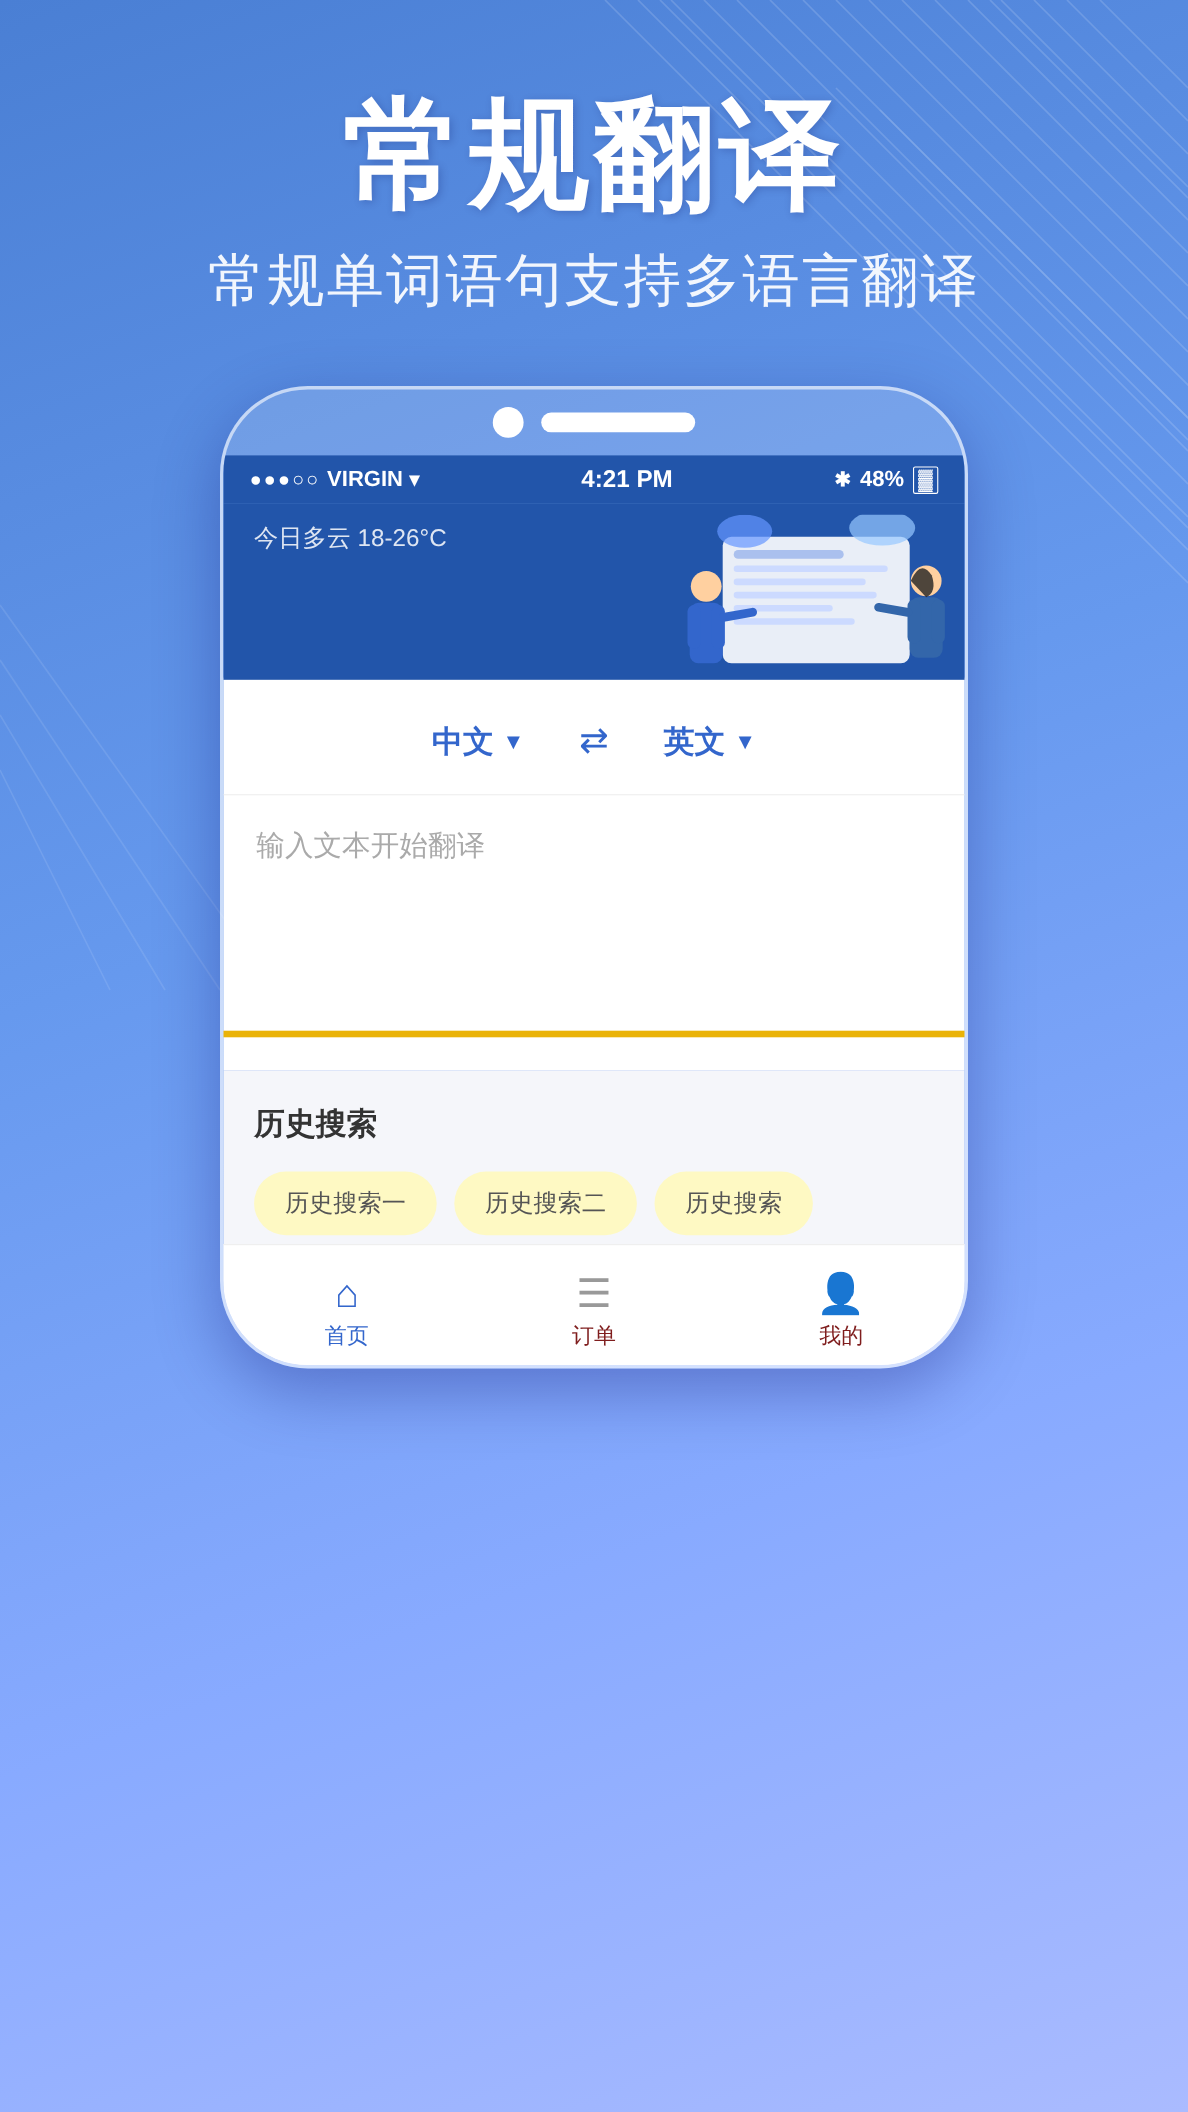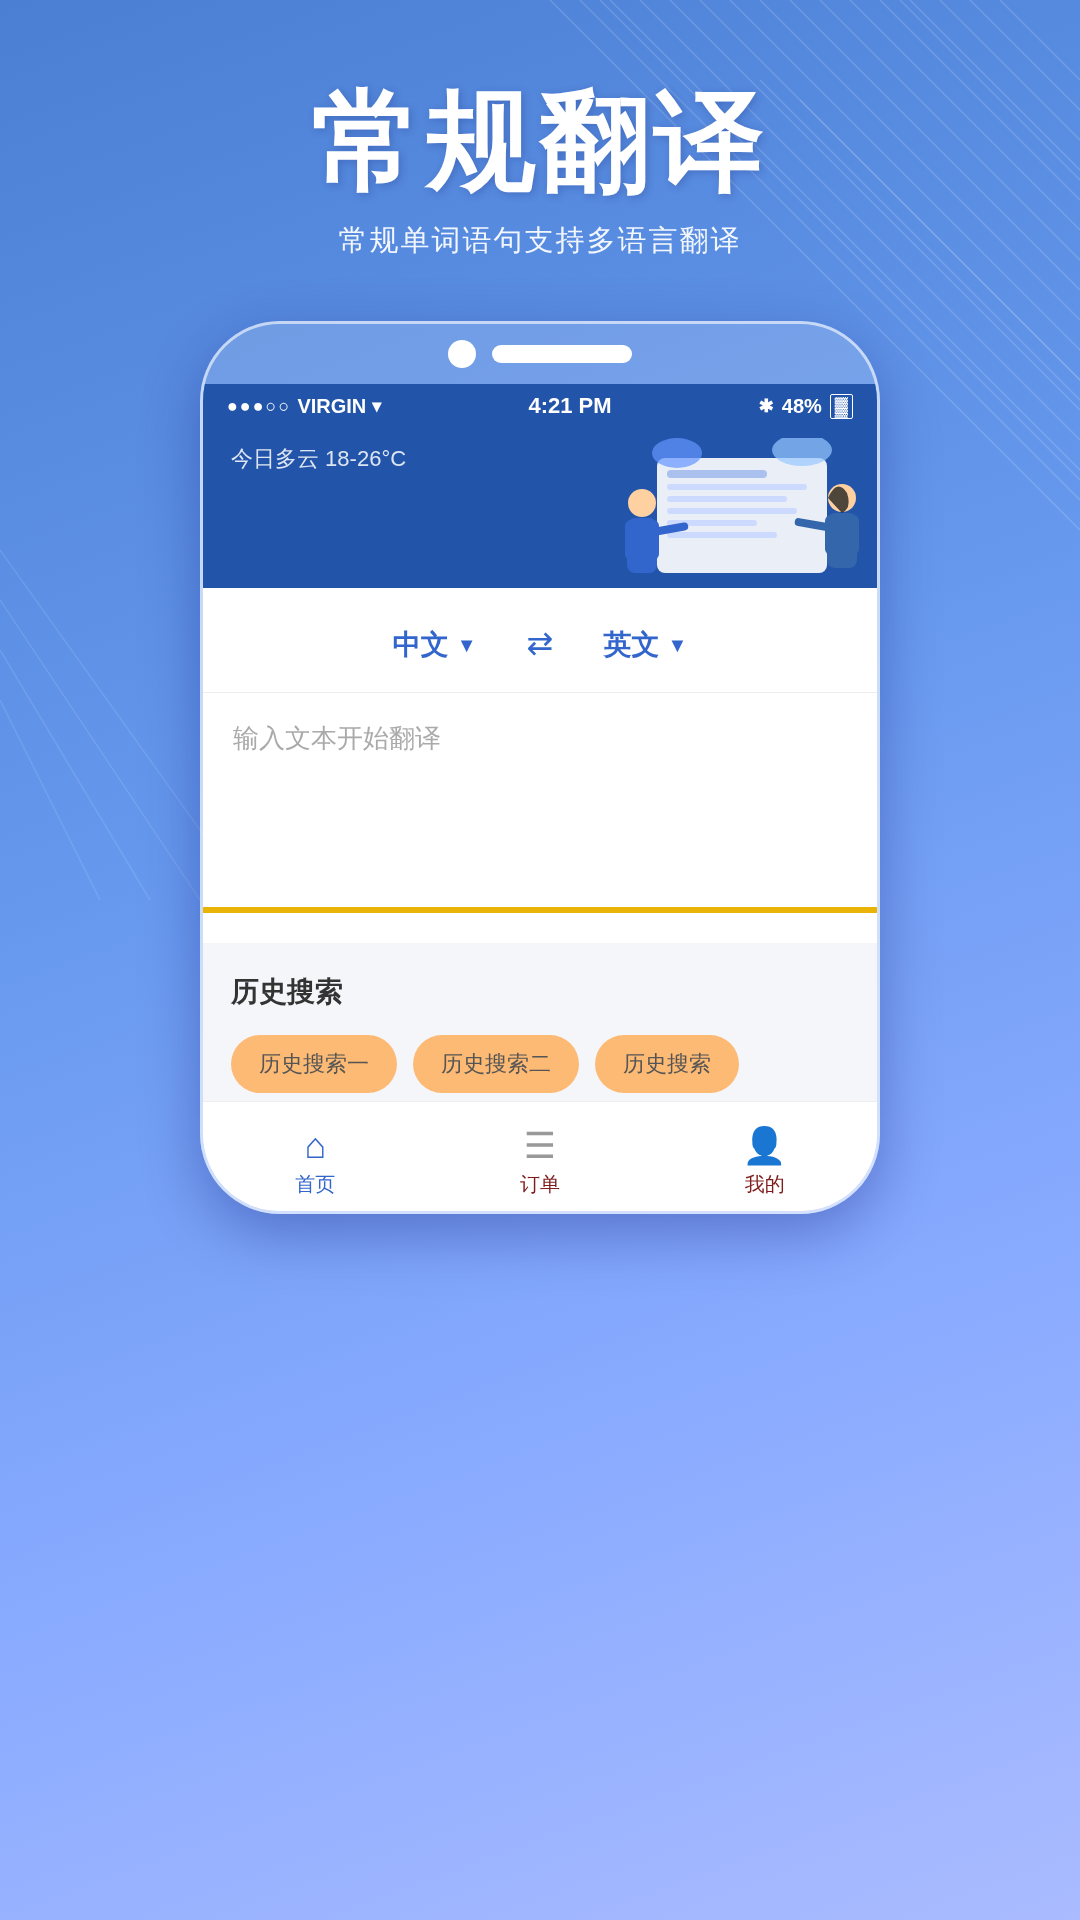--- a/index.html
+++ b/index.html
@@ -38,21 +38,21 @@
       font-size: 110px;
       font-weight: 900;
       color: white;
       letter-spacing: 4px;
       text-shadow: 2px 2px 8px rgba(0,0,80,0.2);
       line-height: 1.1;
       margin-bottom: 20px;
     }
 
     .sub-title {
-      font-size: 29px;
+      font-size: 52px;
       color: rgba(255,255,255,0.92);
       font-weight: 400;
       letter-spacing: 2px;
       margin-bottom: 60px;
     }
 
     
     .phone-wrapper {
       position: relative;
       z-index: 1;
@@ -218,21 +218,21 @@
       color: #333;
       margin-bottom: 24px;
     }
     .history-row {
       display: flex;
       gap: 16px;
       margin-bottom: 20px;
       flex-wrap: nowrap;
     }
     .history-tag {
-      background: #fdba74;
+      background: #fef9c3;
       border-radius: 30px;
       padding: 14px 28px;
       font-size: 22px;
       color: #555;
       cursor: pointer;
       flex-shrink: 0;
     }
 
     
     .tab-bar {

